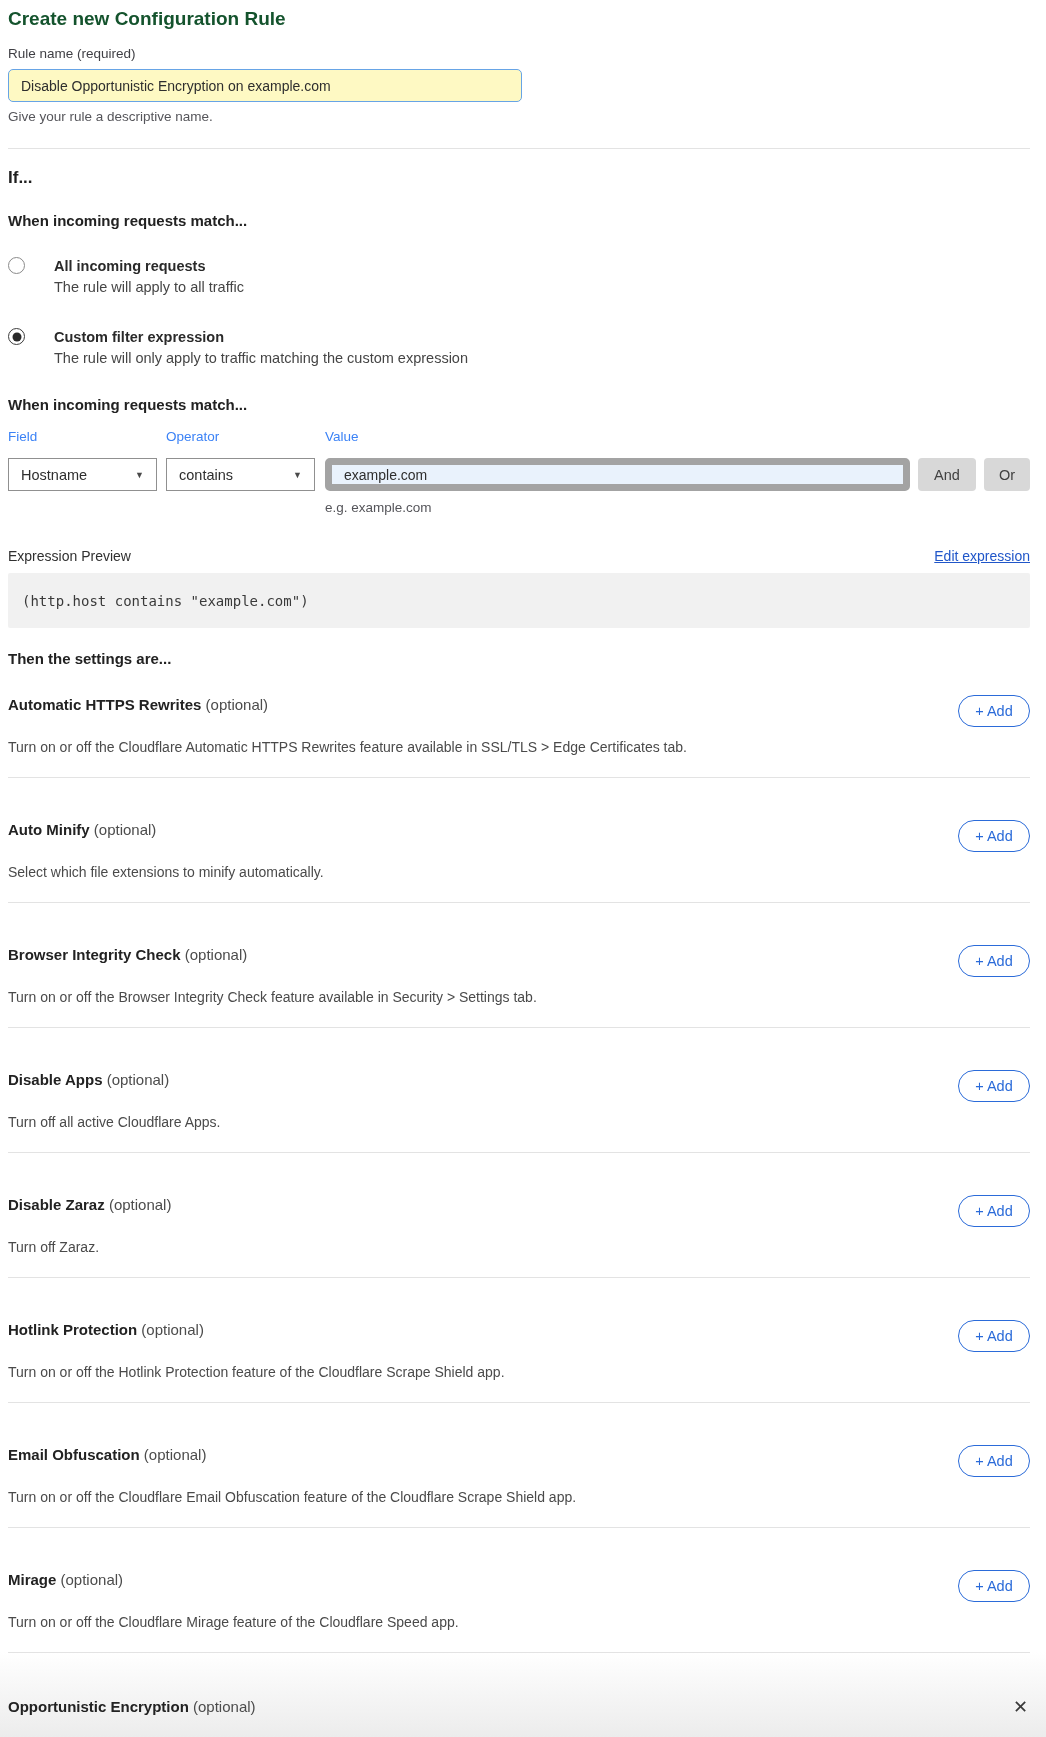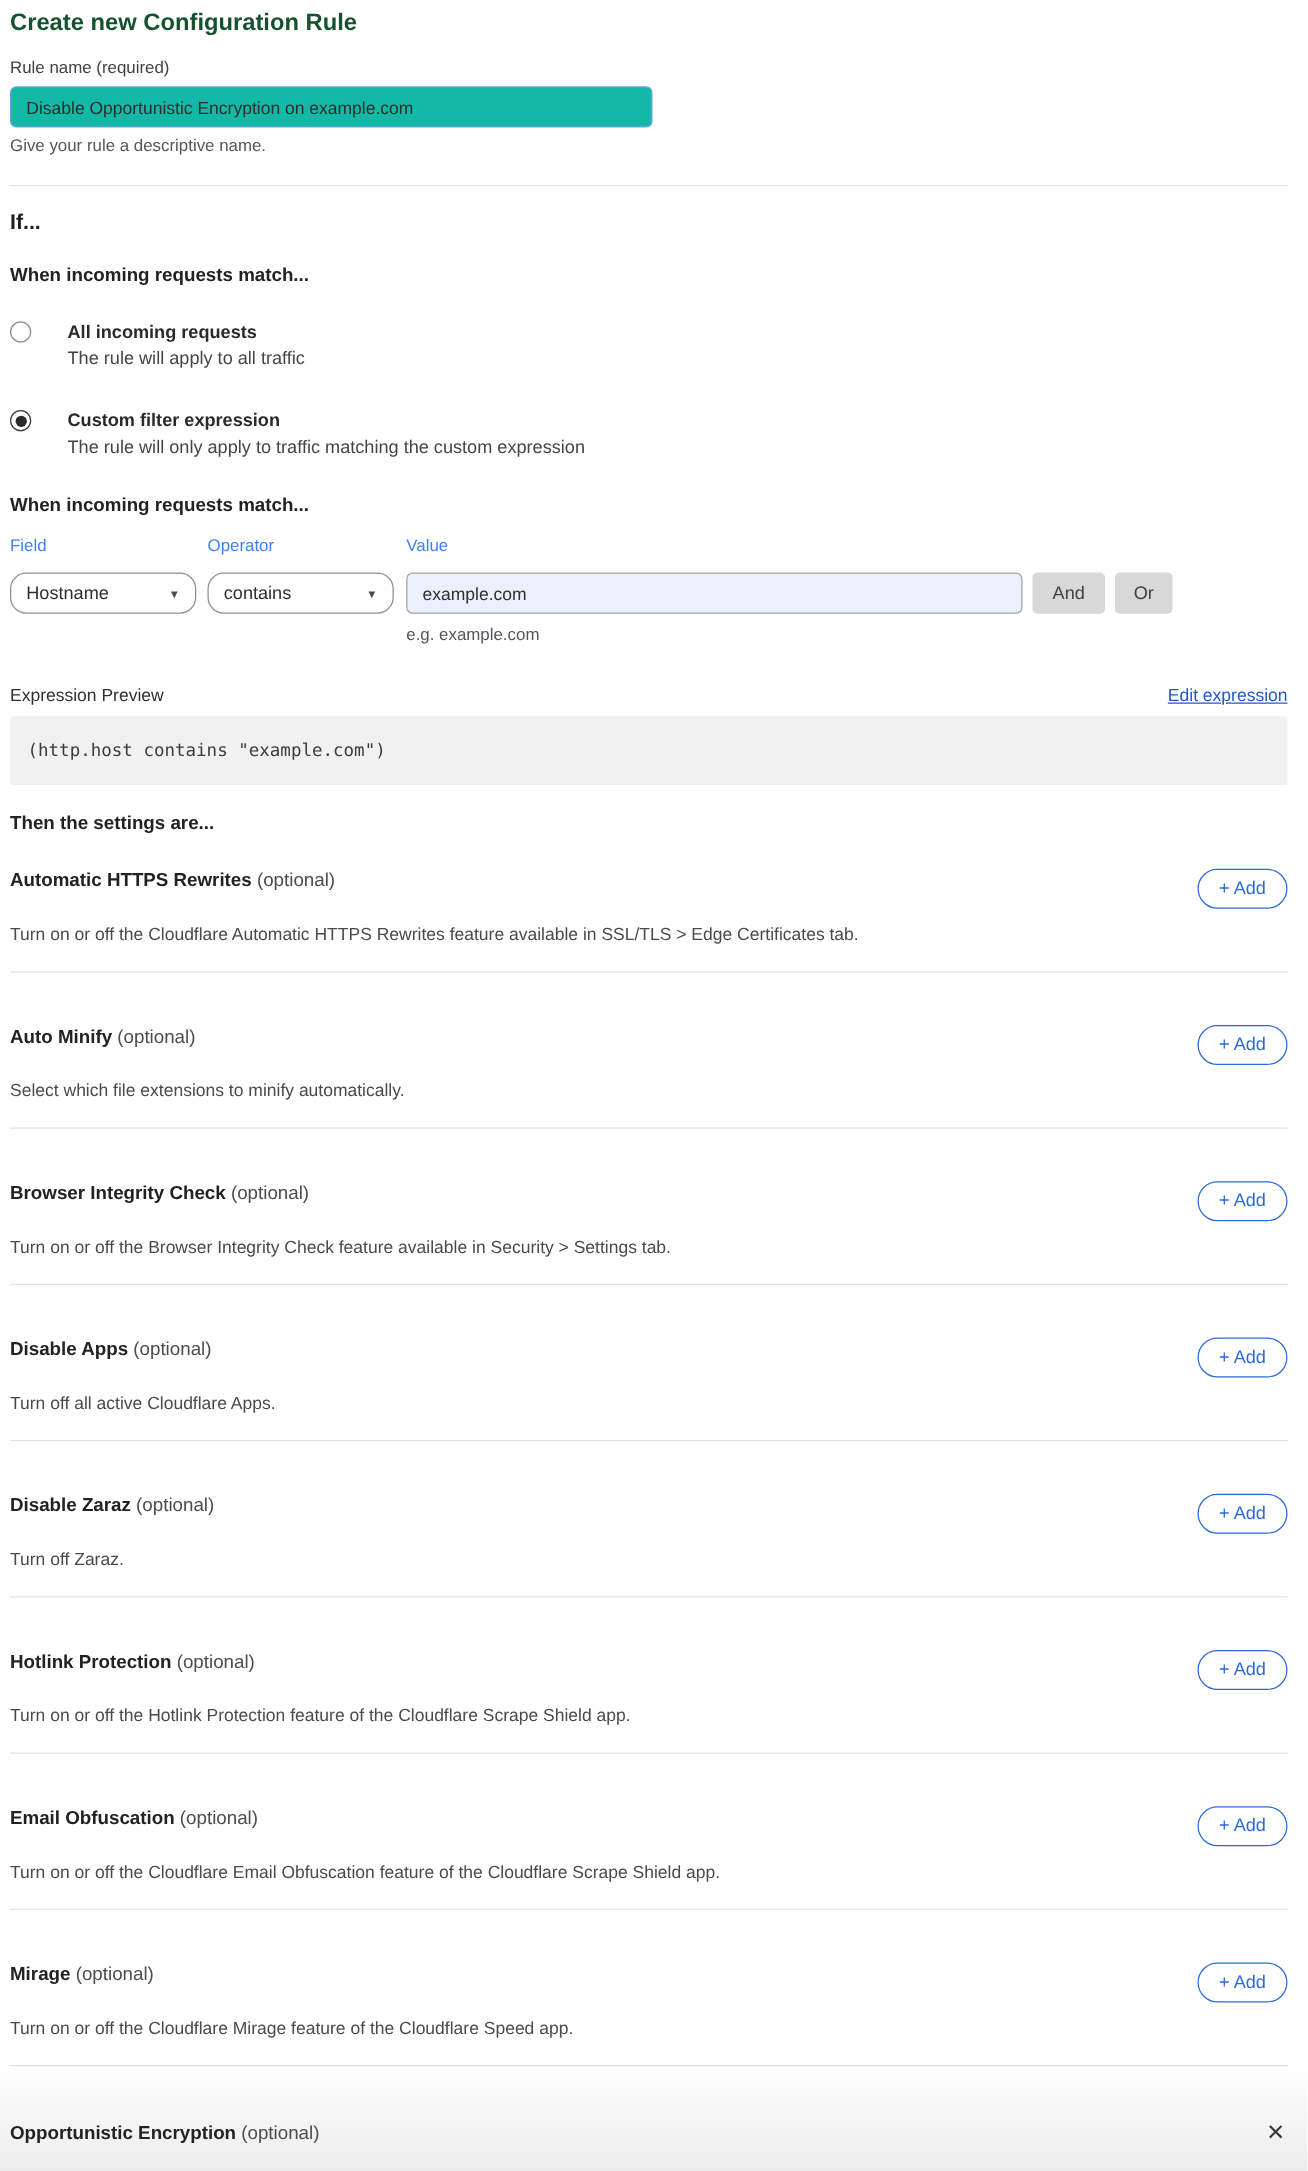--- a/index.html
+++ b/index.html
@@ -16,21 +16,21 @@
     position: absolute; left: 0; right: 0; bottom: 0; height: 85px;
     background: linear-gradient(180deg, rgba(236,236,236,0) 0%, #ececec 100%);
     z-index: 0; pointer-events: none;
   }
   h1.page-title { font-size: 19px; font-weight: bold; color: #14532d; line-height: 26px; }
   .field-label { font-size: 13.5px; color: #3f3f44; margin-top: 13px; line-height: 17px; }
   .text-input {
     display: block; width: 514px; height: 33px; margin-top: 7px;
     border: 1px solid #67a4e6; border-radius: 5px;
     font-family: inherit; font-size: 14px; color: #2e2e2e;
-    padding: 0 12px; outline: none; background: #14b8a6;
+    padding: 0 12px; outline: none; background: #fef9c3;
   }
   .help-text { font-size: 13.5px; color: #55555a; margin-top: 6px; line-height: 17px; }
   .divider { border: none; border-top: 1px solid #e3e3e3; margin-top: 23px; }
   h2.if-heading { font-size: 17px; font-weight: bold; color: #1f1f1f; margin-top: 17px; line-height: 24px; }
   h3.sub-heading { font-size: 15px; font-weight: bold; color: #222; line-height: 20px; }
   .mt-match1 { margin-top: 21px; }
   .mt-match2 { margin-top: 26px; }
   .radio-row { display: flex; gap: 29px; }
   .radio-row.first { margin-top: 25px; }
   .radio-row.second { margin-top: 29px; }
@@ -46,29 +46,29 @@
     transform: translate(-50%, -50%);
   }
   .radio-label { font-size: 14.5px; font-weight: bold; color: #2a2a2a; line-height: 20px; }
   .radio-desc { font-size: 14.5px; color: #454545; line-height: 22px; }
   .filter-labels { display: flex; margin-top: 13px; }
   .filter-labels .lbl { font-size: 13.5px; color: #3b82f6; line-height: 17px; }
   .lbl-field { width: 158px; }
   .lbl-operator { width: 159px; }
   .controls-row { display: flex; margin-top: 13px; align-items: center; }
   .select-box {
-    width: 149px; height: 33px; border: 1px solid #909090; border-radius: 13px;
+    width: 149px; height: 33px; border: 1px solid #909090; border-radius: 0;
     background: #fff; display: flex; align-items: center; justify-content: space-between;
     padding: 0 12px; font-size: 14.5px; color: #2e2e2e; cursor: pointer;
   }
   .select-box .caret { font-size: 9px; color: #4a4a4a; }
   .sel-field { margin-right: 9px; }
   .sel-operator { margin-right: 10px; }
   .value-input {
-    width: 493px; height: 33px; border: 1px solid #a3a3a3; border-radius: 5px;
+    width: 585px; height: 33px; border: 7px solid #a3a3a3; border-radius: 5px;
     background: #e9f2fc; font-family: inherit; font-size: 14px; color: #2e2e2e;
     padding: 0 12px; outline: none; margin-right: 8px;
   }
   .conj-btn {
     height: 33px; border: none; border-radius: 4px; background: #d8d8d8;
     color: #414141; font-family: inherit; font-size: 14.5px; cursor: pointer;
   }
   .and-btn { width: 58px; margin-right: 8px; }
   .or-btn { width: 46px; }
   .value-hint { font-size: 13.5px; color: #55555a; margin-top: 8px; margin-left: 317px; line-height: 17px; }

